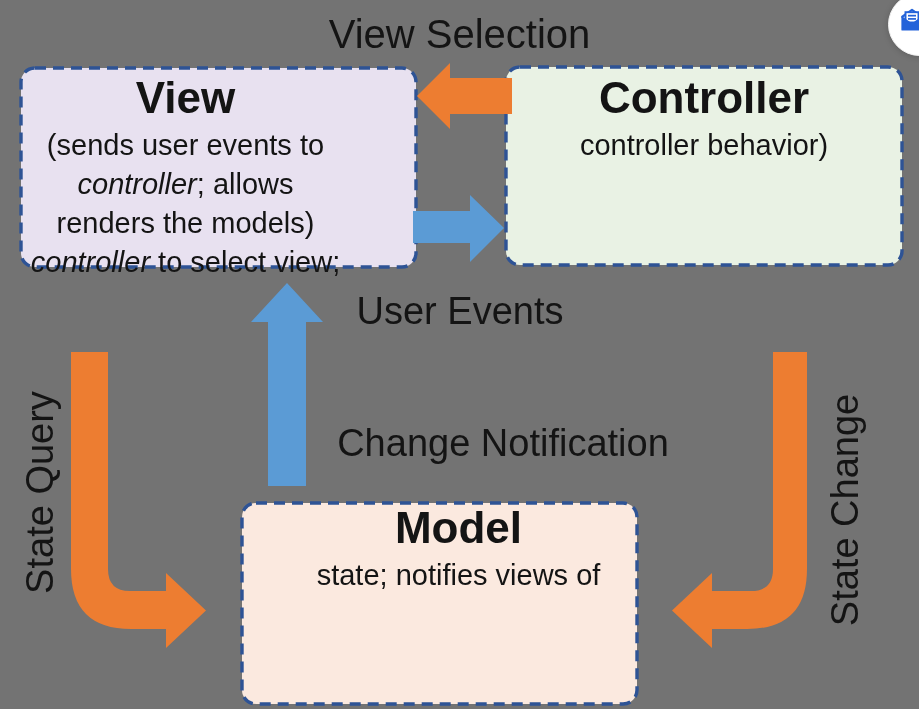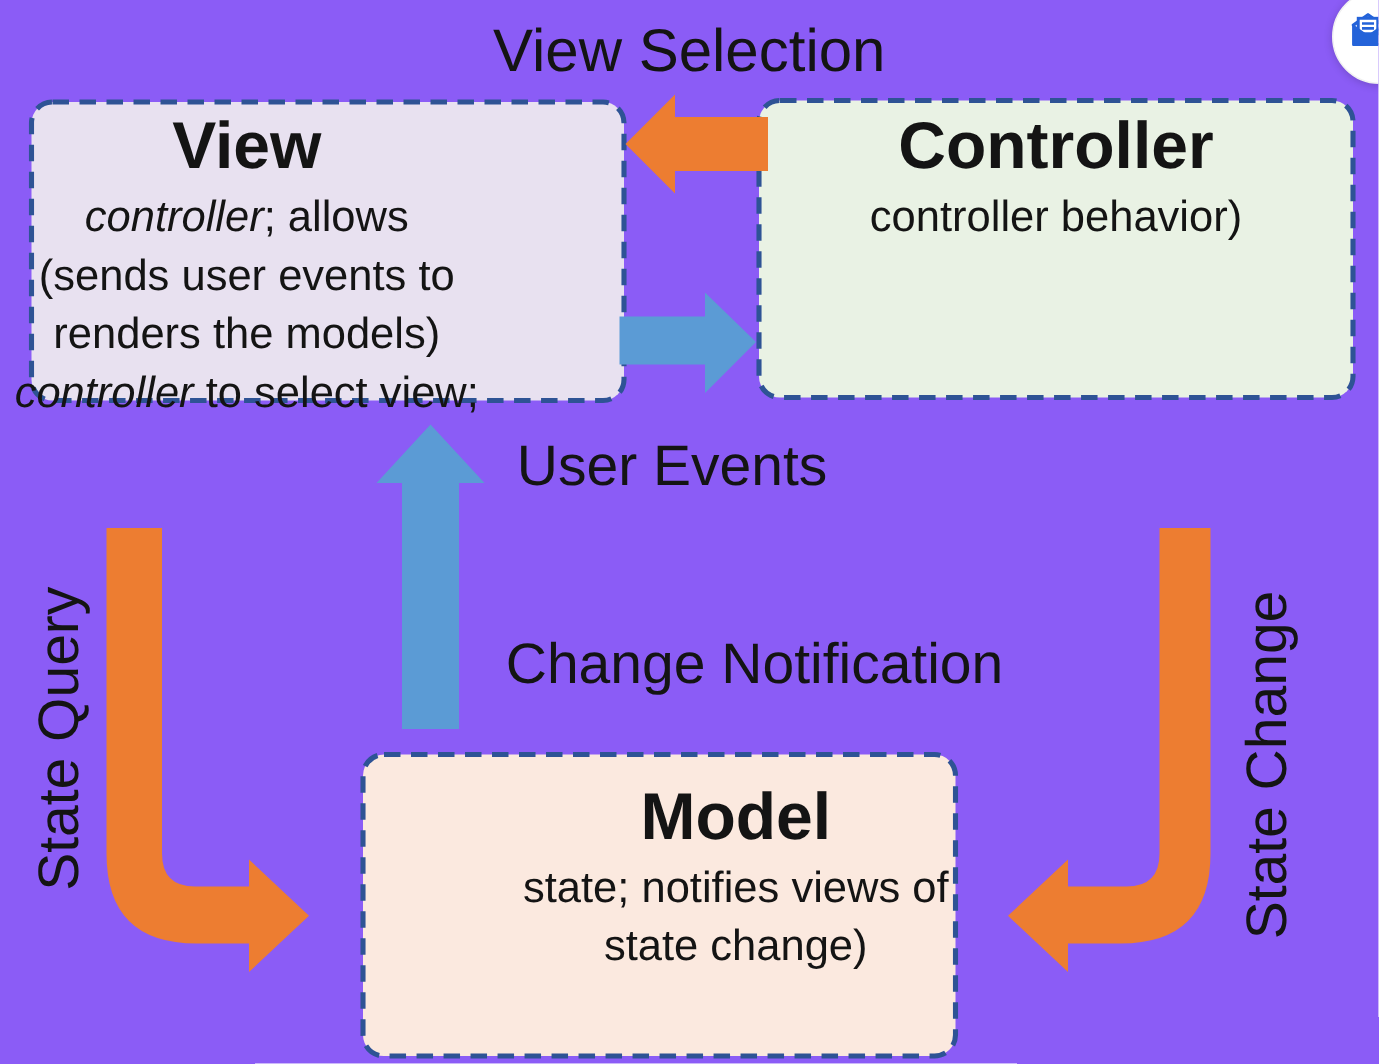--- a/index.html
+++ b/index.html
@@ -1,18 +1,18 @@
 <!DOCTYPE html>
 <html style="--orange: #ED7D31; --blue: #5B9BD5; --border: #2E5395; --view_fill: #E8E1F0; --controller_fill: #E9F2E4; --model_fill: #FBE9DF; --icon_blue: #2463D9;"><head>
 <meta charset="utf-8">
 <style>
   html,body { margin:0; padding:0; background:#ffffff; }
   .stage {
     position:relative; width:919px; height:709px; overflow:hidden;
-    background:#8b5cf6; color:#141414;
+    background:#737373; color:#141414;
     font-family:"Liberation Sans", sans-serif;
   }
   svg.layer { position:absolute; left:0; top:0; }
   .box-rect { stroke:var(--border,#2E5395); stroke-width:3.4; stroke-dasharray:11 7; }
   .fill-view { fill:var(--view_fill,#E8E1F0); }
   .fill-controller { fill:var(--controller_fill,#E9F2E4); }
   .fill-model { fill:var(--model_fill,#FBE9DF); }
   .arrow-orange { fill:var(--orange,#ED7D31); }
   .arrow-blue { fill:var(--blue,#5B9BD5); }
 
@@ -54,40 +54,39 @@
 
     <path class="arrow-blue" d="M 268 486 L 268 322 L 251 322 L 287 283 L 323 322 L 306 322 L 306 486 Z"></path>
 
     <path class="arrow-orange" d="M 108 352 L 108 569 Q 108 591 130 591 L 166 591 L 166 573 L 206 610.5 L 166 648 L 166 629 L 131 629 Q 71 629 71 569 L 71 352 Z"></path>
 
     <path class="arrow-orange" d="M 807 352 L 807 569 Q 807 629 747 629 L 712 629 L 712 648 L 672 610.5 L 712 573 L 712 591 L 751 591 Q 773 591 773 569 L 773 352 Z"></path>
   </svg>
 
   <div class="top-label">View Selection</div>
 
-  <div class="box-text" style="left:7px; top:70px; width:315px;">
+  <div class="box-text" style="left:28px; top:70px; width:315px;">
     <h2>View</h2>
+    <div class="bline"><span>(sends user events to</span></div>
     <div class="bline"><span class="it">controller</span><span>; allows</span></div>
-    <div class="bline"><span>(sends user events to</span></div>
     <div class="bline"><span>renders the models)</span></div>
     <div class="bline"><span class="it">controller</span><span> to select view;</span></div>
   </div>
 
   <div class="box-text" style="left:506px; top:70px; width:396px;">
     <h2>Controller</h2>
     <div class="bline">controller behavior)</div>
   </div>
 
-  <div class="box-text" style="left:242px; top:517px; width:433px;margin-left:32px;">
+  <div class="box-text" style="left:242px; top:500px; width:433px;">
     <h2>Model</h2>
     <div class="bline">state; notifies views of</div>
-    <div class="bline">state change)</div>
   </div>
 
-  <div class="h-label" style="left:318px; top:291px; width:260px;">User Events</div>
+  <div class="h-label" style="left:330px; top:291px; width:260px;">User Events</div>
   <div class="h-label" style="left:327px; top:423px; width:352px;">Change Notification</div>
   <div class="v-label" style="left:17px; top:600px; width:215px;">State Query</div>
   <div class="v-label" style="left:822px; top:650px; width:280px;">State Change</div>
 
   <div class="mail-btn">
     <svg width="26" height="26" viewBox="0 0 24 24">
       <path d="M3 9 L12 2.6 L21 9" fill="none" stroke="#2463D9" stroke-width="2" stroke-linejoin="round" stroke-linecap="round"></path>
       <rect x="6" y="4.8" width="12" height="9.5" fill="#ffffff" stroke="#2463D9" stroke-width="1.8"></rect>
       <line x1="8.3" y1="8" x2="15.7" y2="8" stroke="#2463D9" stroke-width="1.6"></line>
       <line x1="8.3" y1="11" x2="15.7" y2="11" stroke="#2463D9" stroke-width="1.6"></line>

